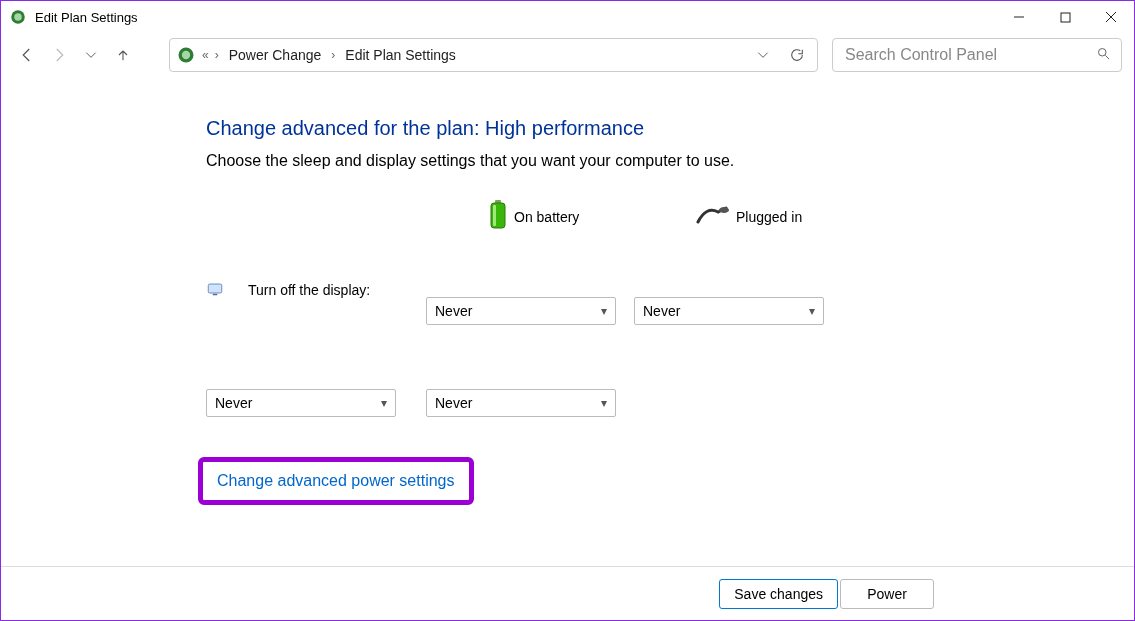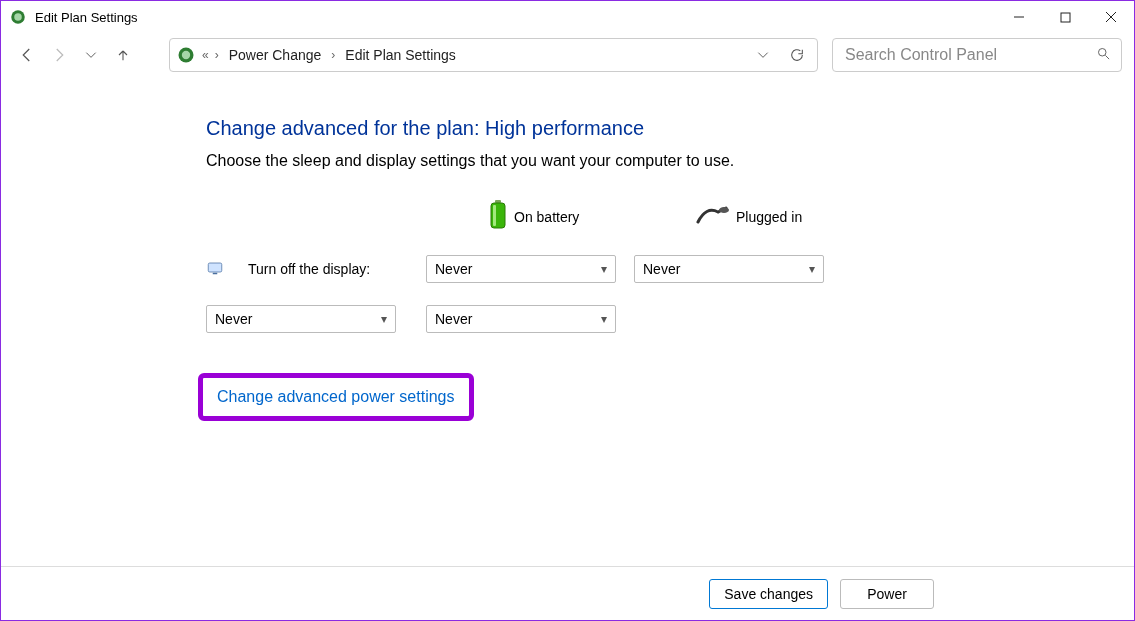--- a/index.html
+++ b/index.html
@@ -112,20 +112,21 @@
   }
   .rowlabel .ic { width: 18px; height: 18px; }
   .select {
     width: 190px; height: 28px;
     border: 1px solid #bbb;
     border-radius: 2px;
     display: flex; align-items: center; justify-content: space-between;
     padding: 0 8px;
     font-size: 14px;
     background: #fff;
+    margin-top: 42px;
   }
   .select .chev { color: #555; font-size: 12px; }
 
   .link-highlight {
     display: inline-block;
     margin-top: 40px;
     margin-left: -8px;
     border: 5px solid #9a00d6;
     border-radius: 6px;
     padding: 10px 14px;
@@ -137,21 +138,21 @@
   }
 
   
   .footer {
     border-top: 1px solid #ddd;
     height: 54px;
     display: flex;
     align-items: center;
     justify-content: flex-end;
     padding-right: 200px;
-    gap: 12px;
+    gap: 2px;
   }
   .btn {
     min-width: 94px;
     height: 30px;
     border: 1px solid #bbb;
     border-radius: 3px;
     background: #fff;
     display: flex; align-items: center; justify-content: center;
     font-size: 14px;
     padding: 0 14px;

